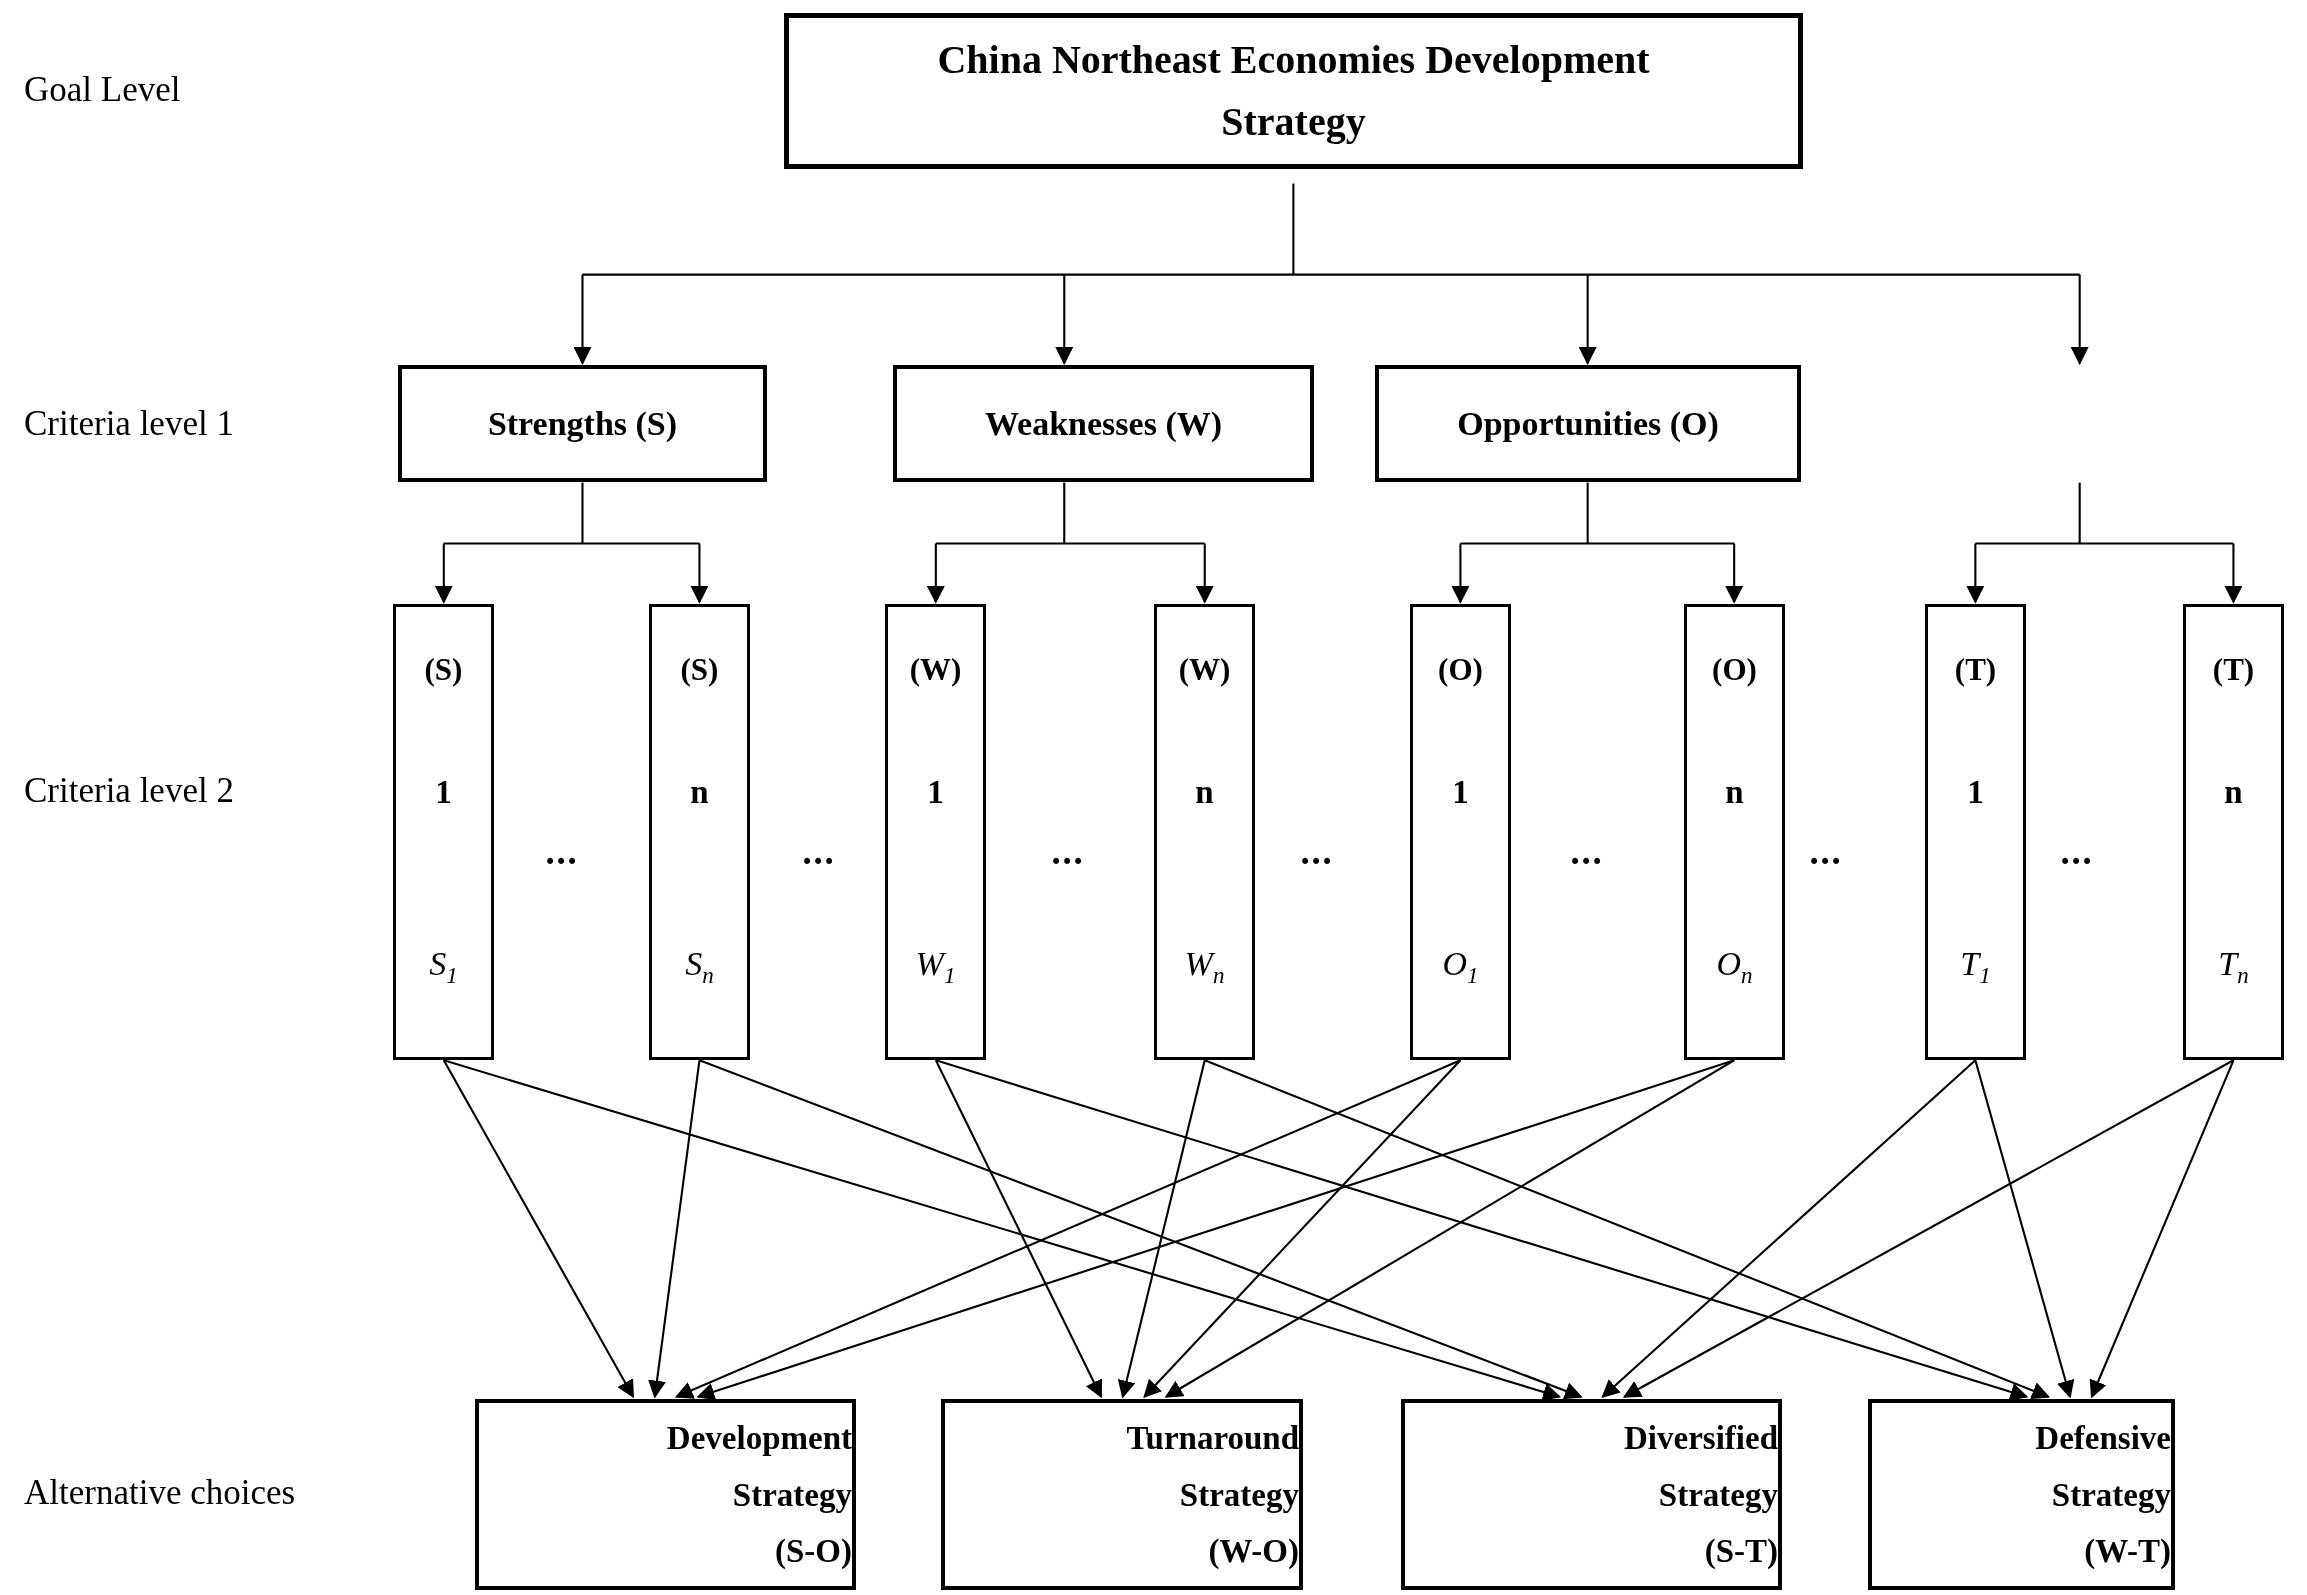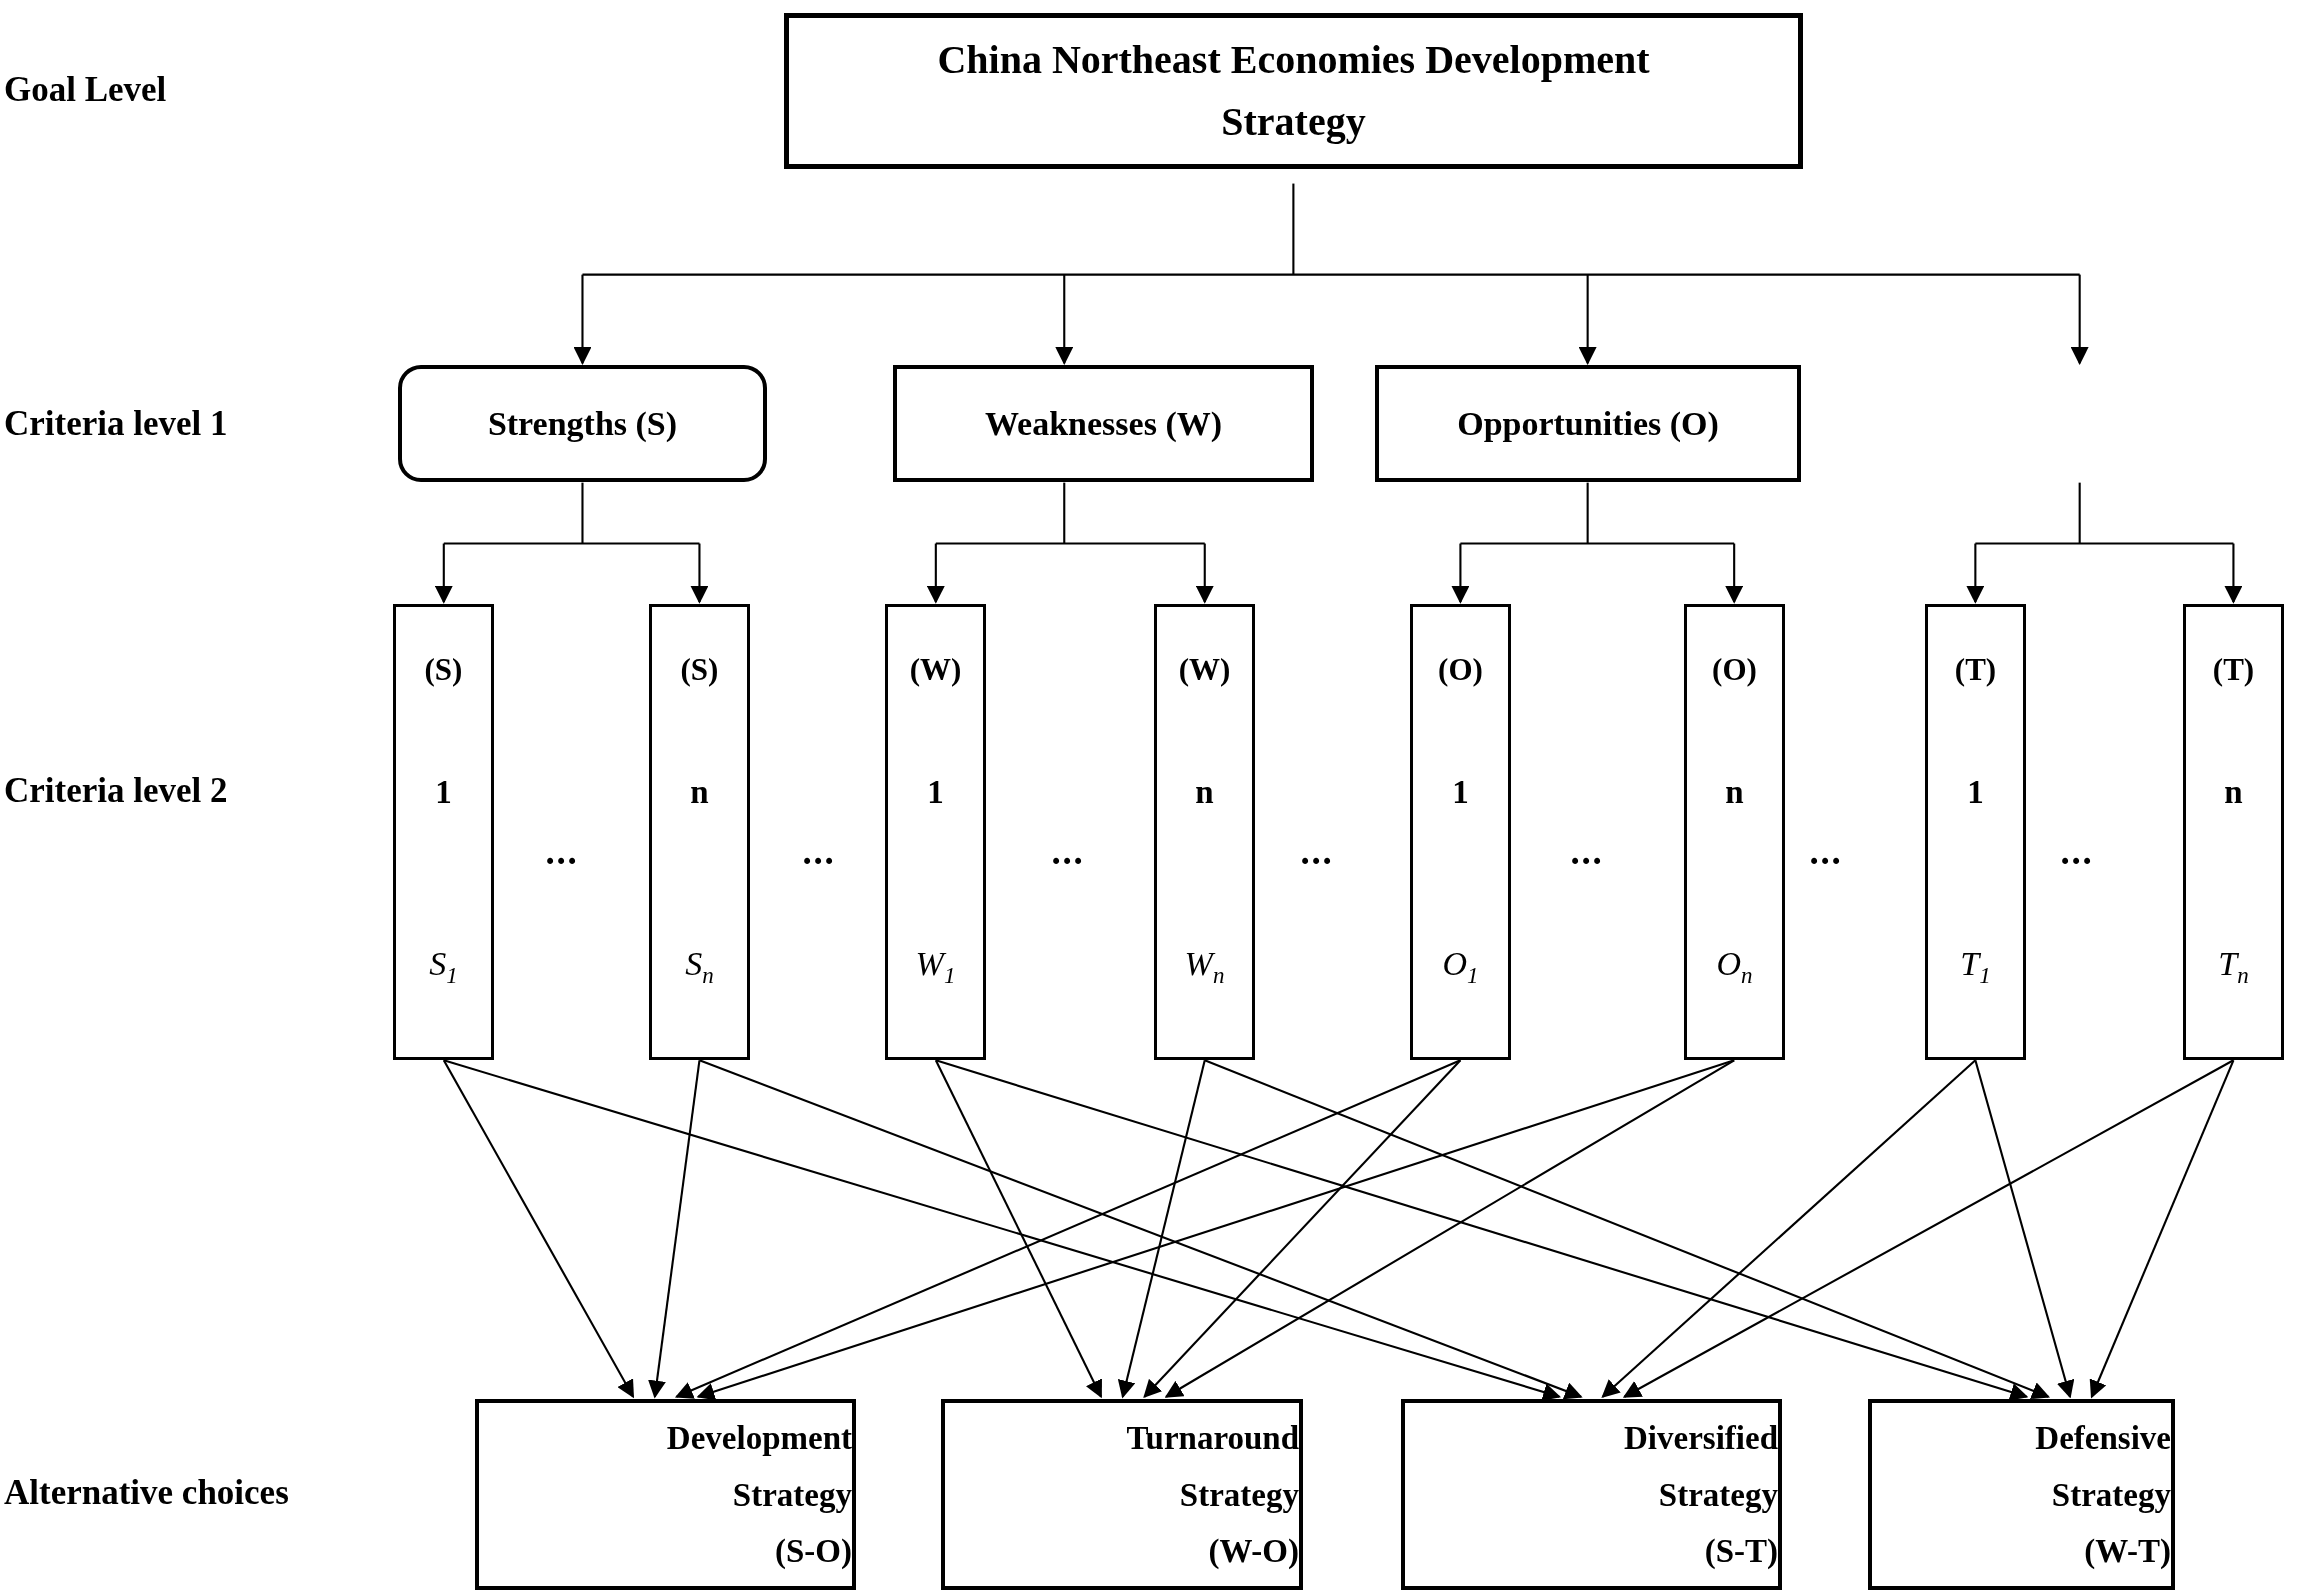--- a/index.html
+++ b/index.html
@@ -6,36 +6,36 @@
   #canvas{
     position:relative;
     width:2307px;height:1596px;
     background:#ffffff;
     font-family:"Liberation Serif", serif;
     color:#000000;
     overflow:hidden;
   }
   #wires{position:absolute;left:0;top:0;}
   .rowlabel{
-    position:absolute;left:4px;transform:translateY(-50%);
-    font-size:35px;font-weight:bold;white-space:nowrap;
+    position:absolute;left:24px;transform:translateY(-50%);
+    font-size:35px;font-weight:normal;white-space:nowrap;
   }
   .node{position:absolute;background:#ffffff;box-sizing:border-box;}
   .goal{
     left:784px;top:13px;width:1019px;height:156px;
     border:5.4px solid #000;
     display:flex;flex-direction:column;justify-content:center;align-items:center;
     font-size:40px;font-weight:bold;line-height:1.55;text-align:center;
   }
   .c1{
     top:365px;height:117px;border:4.2px solid #000;
     display:flex;justify-content:center;align-items:center;
     font-size:34px;font-weight:bold;text-align:center;
   }
-  .c1.s{left:398px;width:369px;border-radius:23px;}
+  .c1.s{left:398px;width:369px;}
   .c1.w{left:893px;width:421px;}
   .c1.o{left:1375px;width:426px;}
   .c1.t{left:1891px;width:377px;}
   .c2{
     top:604px;width:101px;height:456px;border:3.6px solid #000;
   }
   .c2 span{position:absolute;left:0;width:100%;text-align:center;transform:translateY(-50%);}
   .c2-group{top:14%;font-size:31px;font-weight:bold;}
   .c2-index{top:41%;font-size:33px;font-weight:bold;}
   .c2-sym{top:80%;font-size:34px;font-style:italic;}

